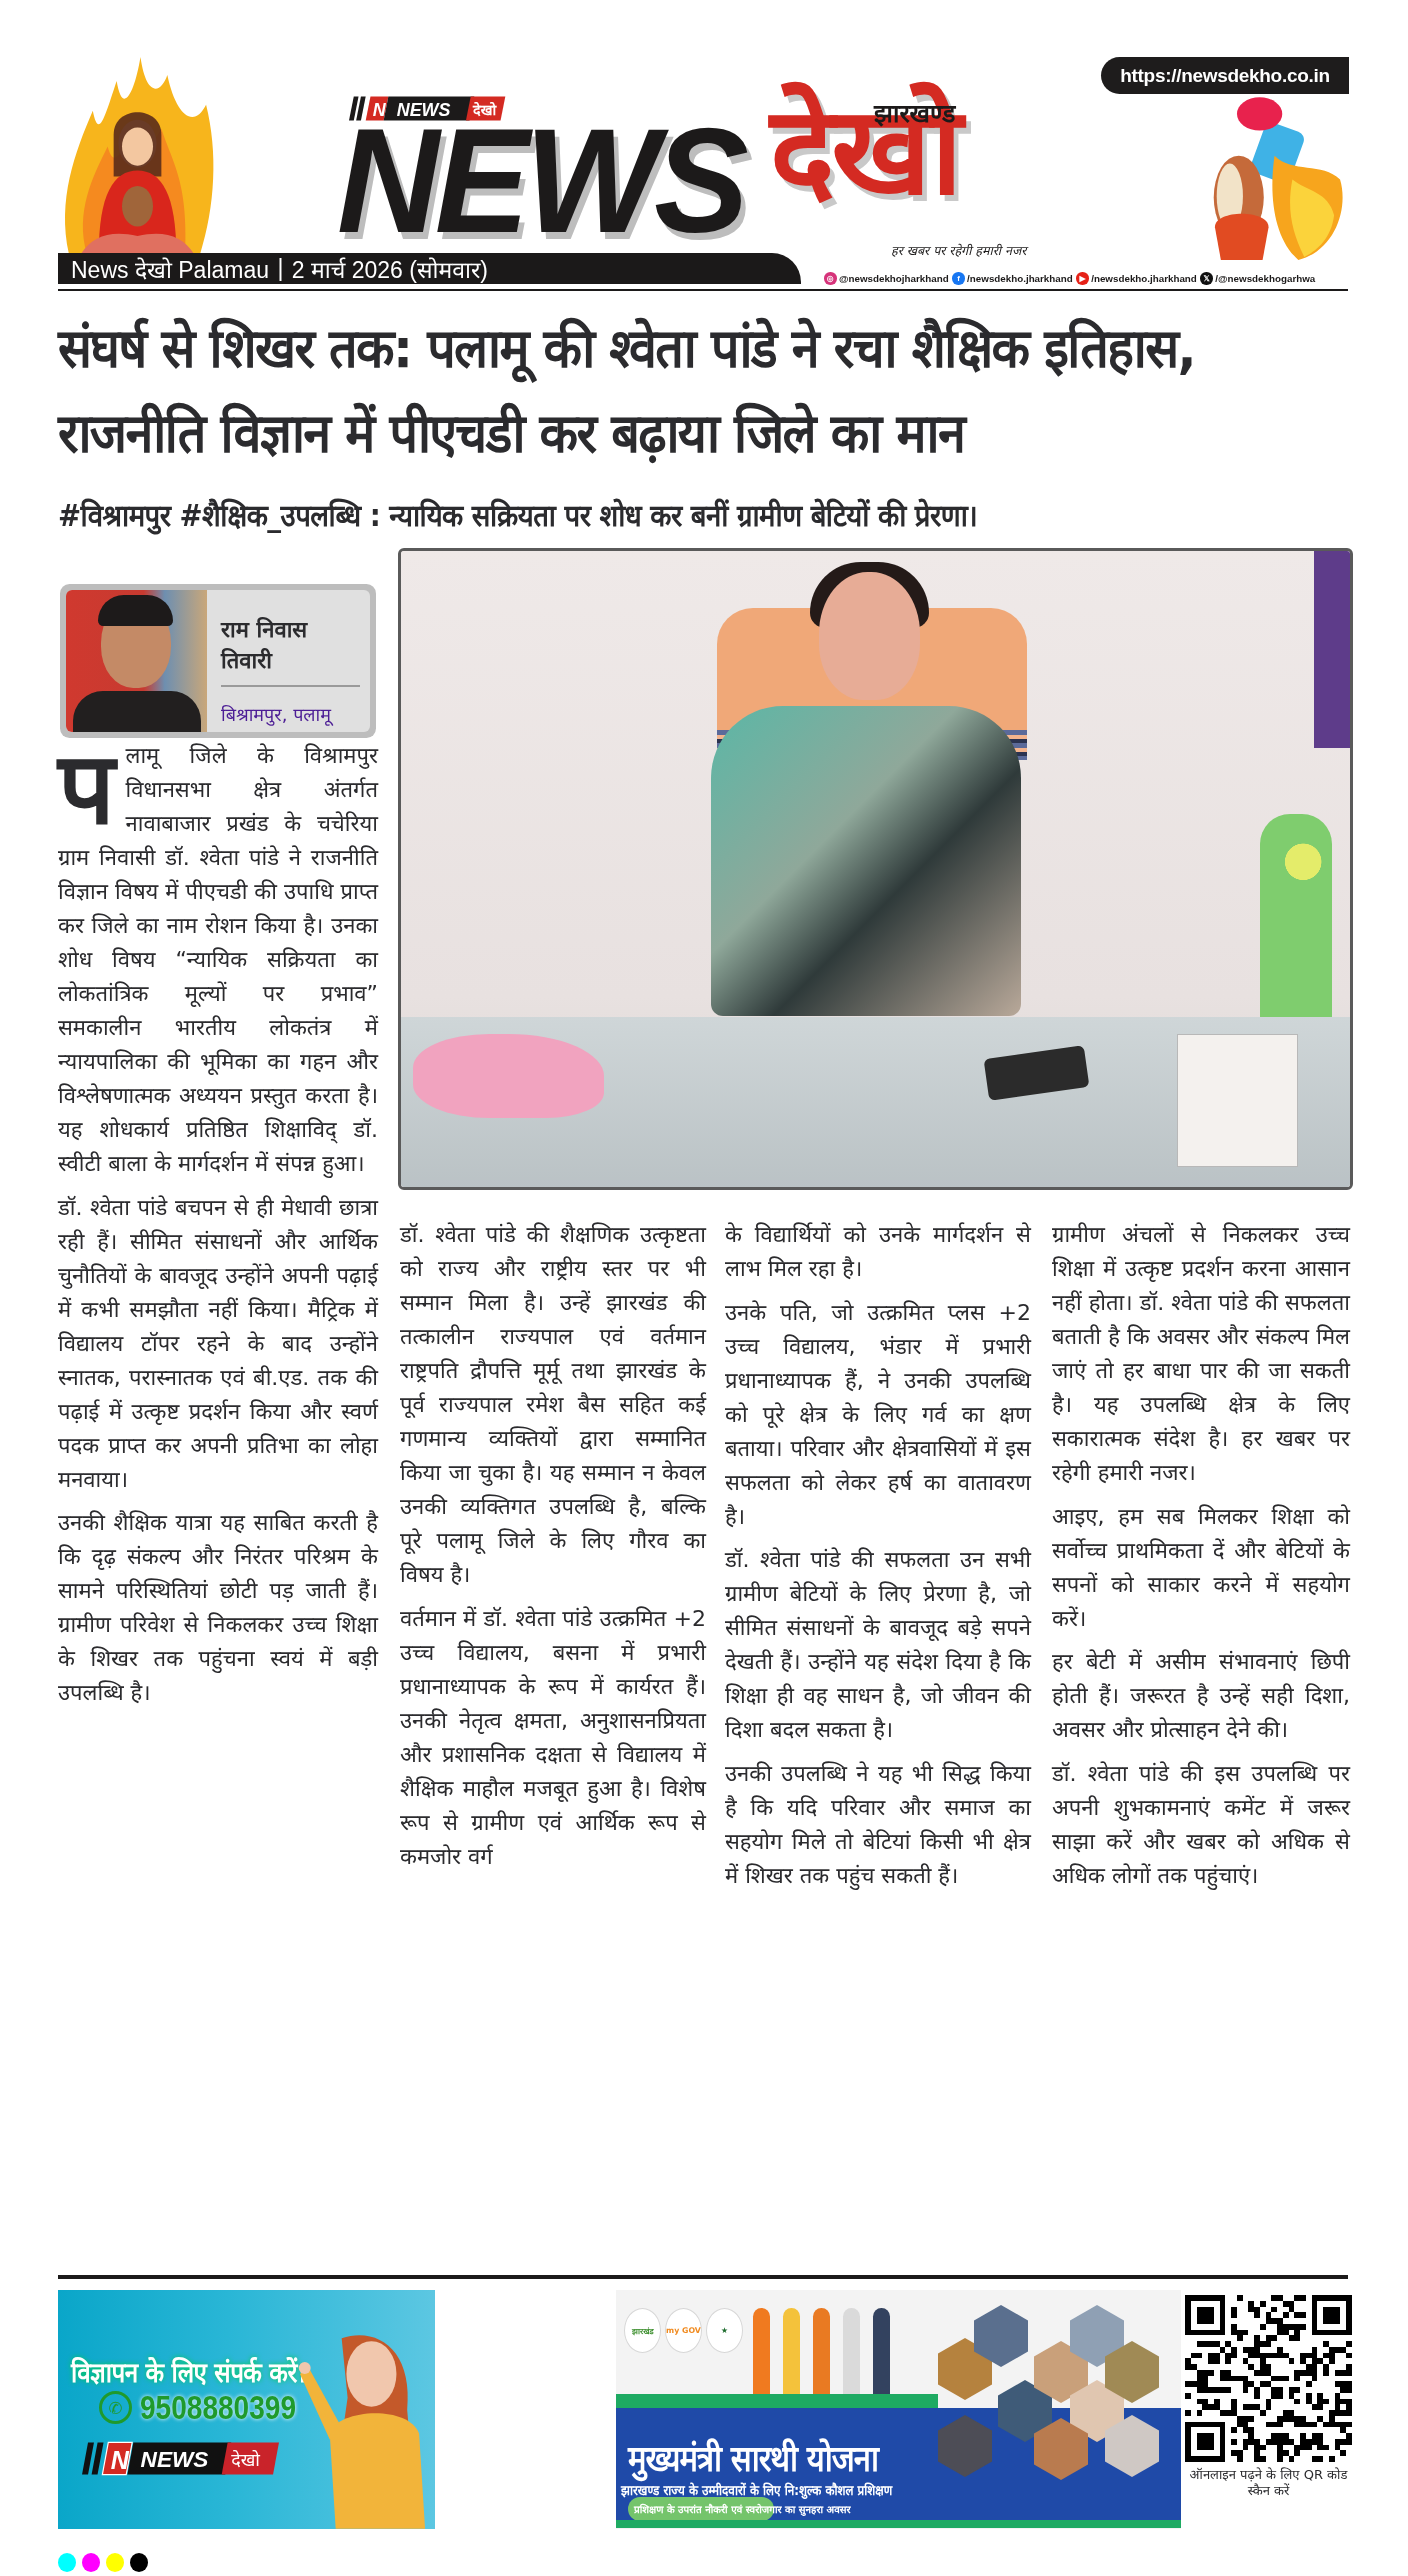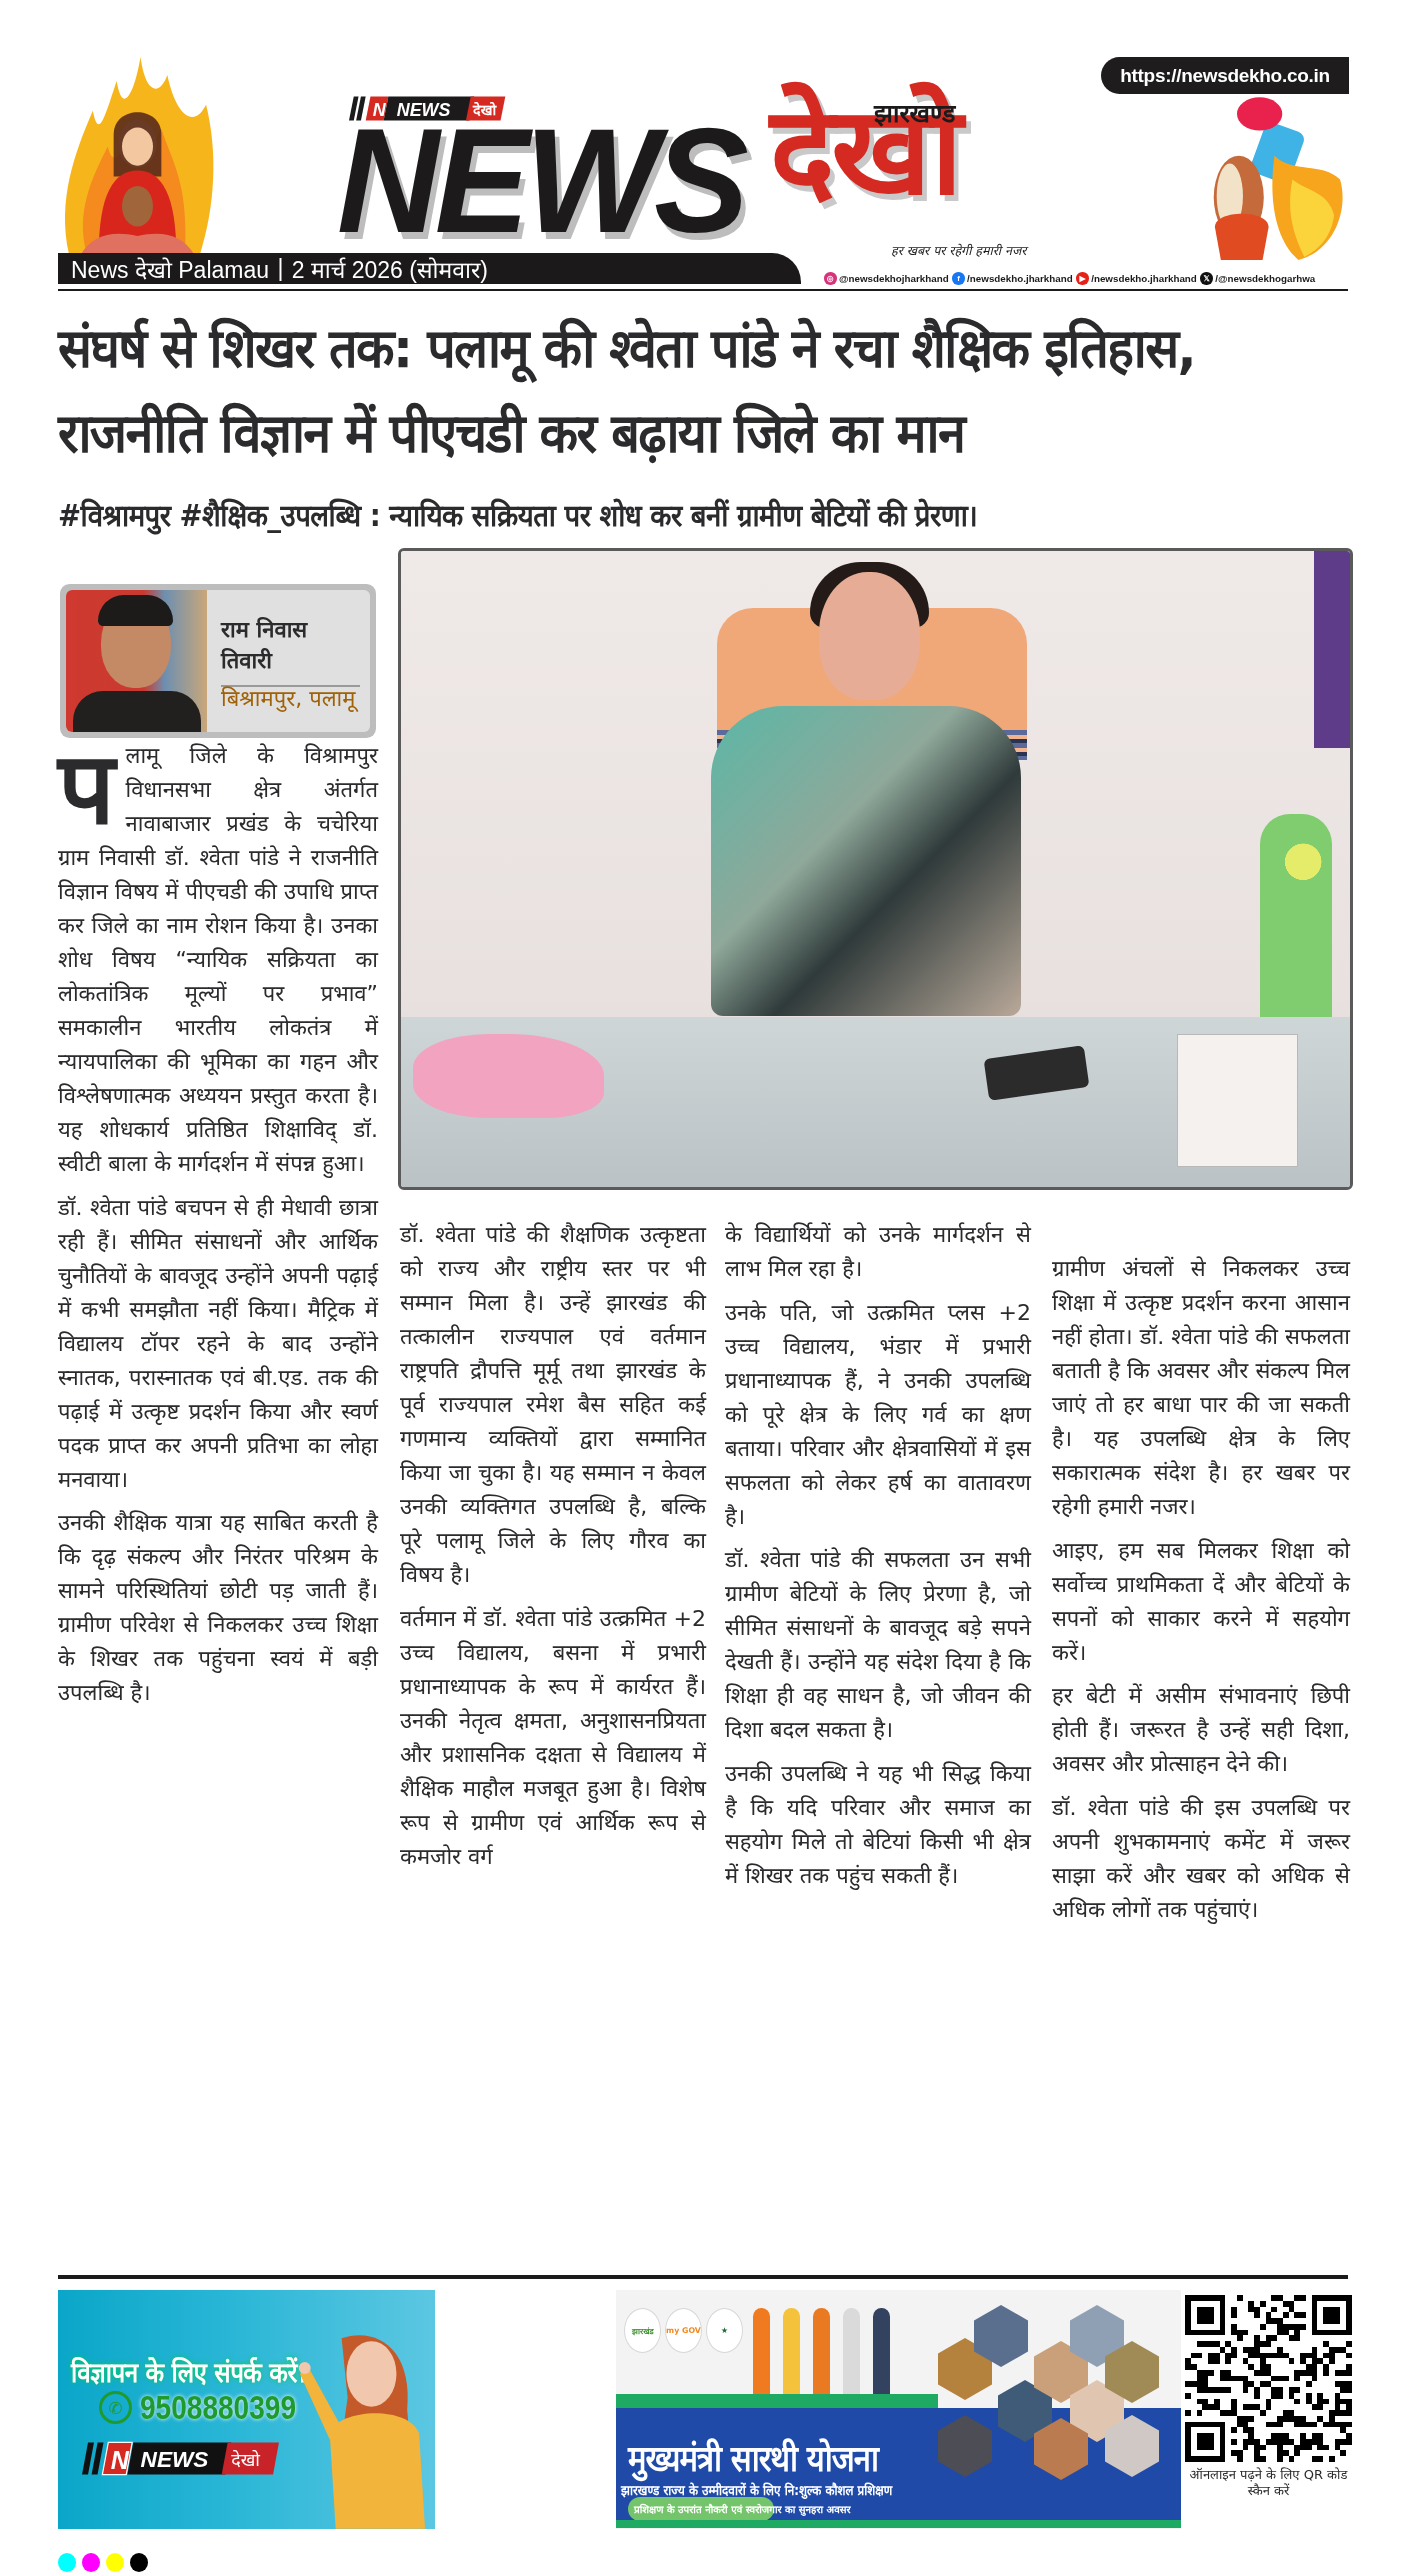--- a/index.html
+++ b/index.html
@@ -29,21 +29,21 @@
 
   
   .author-card { left:60px; top:552px; width:316px; height:154px; background:#bdbdbd; border-radius:9.5px;margin-top:32px; }
   .author-inner { position:absolute; left:6px; top:6px; width:304px; height:142px; background:#e0e0e0; border-radius:6px; overflow:hidden; }
   .author-photo { position:absolute; left:0; top:0; width:141px; height:142px; background:linear-gradient(90deg,#d0392f 0%,#c73a30 55%,#6e8fb0 70%,#c9a77a 100%); }
   .author-photo .head { position:absolute; left:35px; top:8.4px; width:70px; height:90px; background:#c48a66; border-radius:50% 50% 46% 46%; }
   .author-photo .hair { position:absolute; left:32px; top:4.8px; width:75px; height:31px; background:#1d1a1a; border-radius:36px 36px 7.2px 7.2px; }
   .author-photo .shirt { position:absolute; left:7.2px; top:101px; width:128px; height:48px; background:#221f1f; border-radius:30px 30px 0 0; }
   .author-name { position:absolute; left:155px; top:24px; width:143px; font-weight:bold; font-size:22px; line-height:31px; color:#2b2b2e; }
   .author-divider { position:absolute; left:155px; top:95px; width:139px; height:1.8px; background:#9a9a9a; }
-  .author-place { position:absolute; left:155px; top:96px; font-size:22px; line-height:26px; color:#a16207; }
+  .author-place { position:absolute; left:155px; top:112px; font-size:18px; line-height:26px; color:#4c1d95; }
 
   
   .main-photo { left:398px; top:548px; width:955px; height:642px; border:3px solid #5a5a5a; border-radius:6px; box-sizing:border-box; overflow:hidden; background:#ece7e6; }
   .main-photo .wall { position:absolute; left:0; top:0; width:100%; height:100%; background:linear-gradient(180deg,#efe9e8 0%,#e8e1e0 70%,#d9d4d2 100%); }
   .main-photo .curtain { position:absolute; right:0; top:0; width:36px; height:197px; background:#5e3c8a; }
   .main-photo .chair { position:absolute; left:316px; top:57px; width:310px; height:143px; background:#f0a878; border-radius:36px 36px 6px 6px; }
   .main-photo .chair-stripe { position:absolute; left:316px; top:179px; width:310px; height:30px; background:repeating-linear-gradient(180deg,#5b6a9a 0 4.8px,#f3b38d 4.8px 9.5px,#2b3350 9.5px 13px); }
   .main-photo .person-head { position:absolute; left:418px; top:21px; width:101px; height:128px; background:#e7ac96; border-radius:48% 48% 44% 44%; }
   .main-photo .person-hair { position:absolute; left:409px; top:10.7px; width:119px; height:66px; background:#241a18; border-radius:60px 60px 18px 18px; }
   .main-photo .person-body { position:absolute; left:310px; top:155px; width:310px; height:310px; background:linear-gradient(135deg,#5bb7a6 0%,#8fa89a 40%,#2f3a3a 60%,#b9a99a 100%); border-radius:72px 72px 12px 12px; }
@@ -52,21 +52,21 @@
   .main-photo .phone { position:absolute; left:585px; top:501px; width:101px; height:42px; background:#2b2b2b; border-radius:6px; transform:rotate(-8deg); }
   .main-photo .penholder { position:absolute; left:776px; top:483px; width:119px; height:131px; background:#f4f1ee; border:1.2px solid #b8b8b8; }
   .main-photo .plant { position:absolute; left:859px; top:263px; width:72px; height:239px; background:radial-gradient(circle at 60% 20%, #e4ec6a 0 18px, #7fcd6e 18.5px 100%); border-radius:30px; }
 
   
   .col { position:absolute; font-family:"DejaVu Sans", sans-serif; font-size:22px; line-height:34px; color:#2b2b2e; text-align:justify; }
   .col p { margin:0 0 9.5px 0; }
   .col1 { left:58px; top:739px; width:320px; }
   .col2 { left:400px; top:1218px; width:306px; }
   .col3 { left:725px; top:1218px; width:306px; }
-  .col4 { left:1052px; top:1218px; width:298px;margin-top:34px; }
+  .col4 { left:1052px; top:1218px; width:298px; }
   .dropcap { float:left; font-weight:bold; font-size:100px; line-height:84px; margin:8.4px 10.7px 0 0; color:#2b2b2e; }
 
   
   .footer-rule { left:58px; top:2275px; width:1290px; height:3.6px; background:#1c1a1a; }
   .ad-left { left:58px; top:2290px; width:377px; height:239px; background:linear-gradient(90deg,#0aa6c9 0%,#29b6d6 45%,#5cc7e2 100%); overflow:hidden; }
   .ad-left .ad-title { position:absolute; left:13px; top:63px; font-weight:bold; font-size:27.5px; color:#fff; text-shadow:0 0 6px #0c5; letter-spacing:-0.6px; transform:scaleX(0.88); transform-origin:left; white-space:nowrap; }
   .ad-left .wa-icon { position:absolute; left:41px; top:101px; width:33px; height:33px; border:3.6px solid #1f9a2c; border-radius:50%; box-sizing:border-box; display:flex; align-items:center; justify-content:center; color:#1f9a2c; font-size:16.7px; }
   .ad-left .phone-num { position:absolute; left:82px; top:99px; font-family:"Liberation Sans", sans-serif; font-weight:bold; font-size:33px; color:#1f9a2c; text-shadow:0 0 4.8px #fff; transform:scaleX(0.85); transform-origin:left; }
   .ad-left .ad-logo { position:absolute; left:24px; top:150px; width:203px; height:37px; }
   .ad-left .woman { position:absolute; left:236px; top:36px; width:137px; height:203px; }

